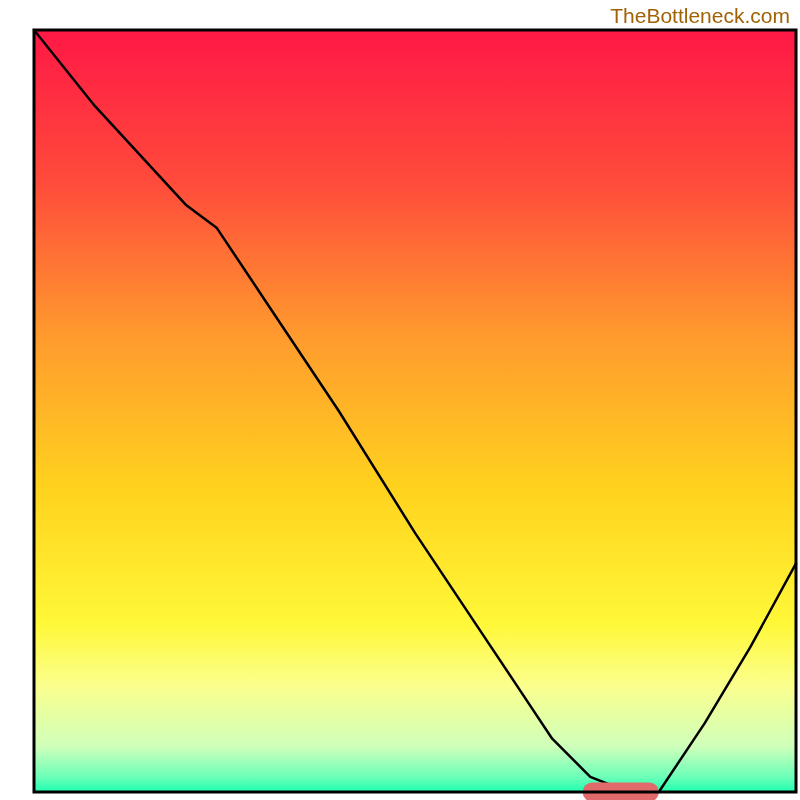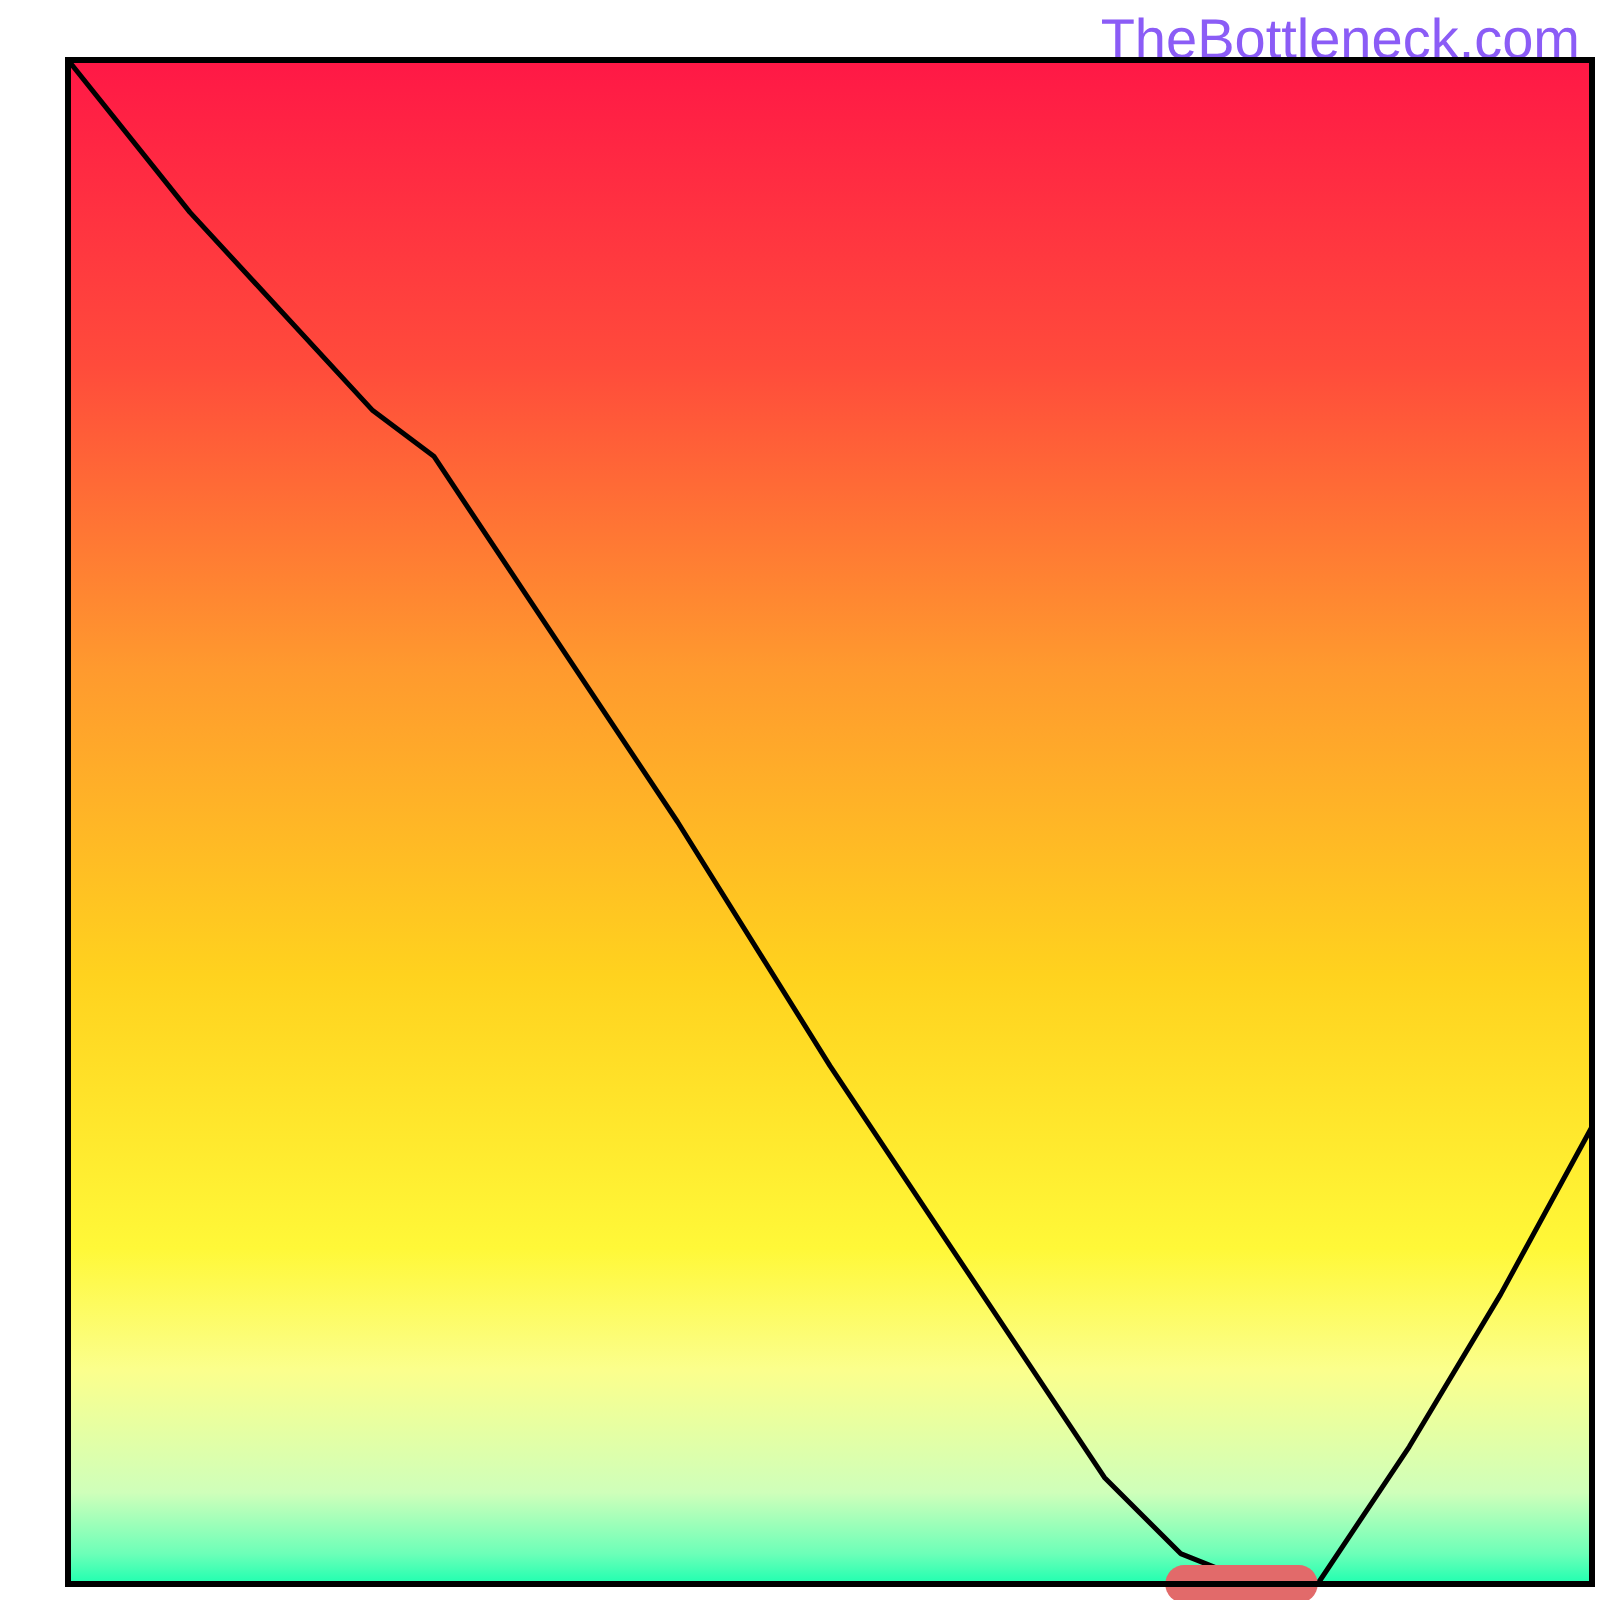--- a/index.html
+++ b/index.html
@@ -12,23 +12,23 @@
   }
   .container {
     position: relative;
     width: 800px;
     height: 800px;
   }
   .attribution {
     position: absolute;
     top: 4px;
     right: 10px;
-    font-size: 28px;
+    font-size: 21px;
     font-weight: 500;
-    color: #8b5cf6;
+    color: #a16207;
   }
   svg.chart {
     position: absolute;
     top: 0;
     left: 0;
   }
 </style>
 </head>
 <body>
 

